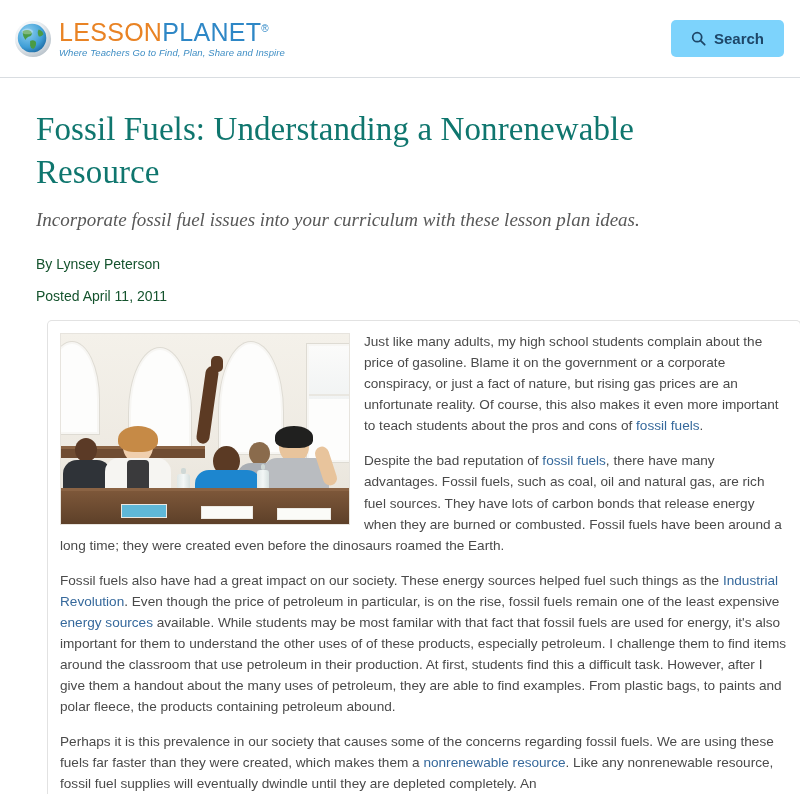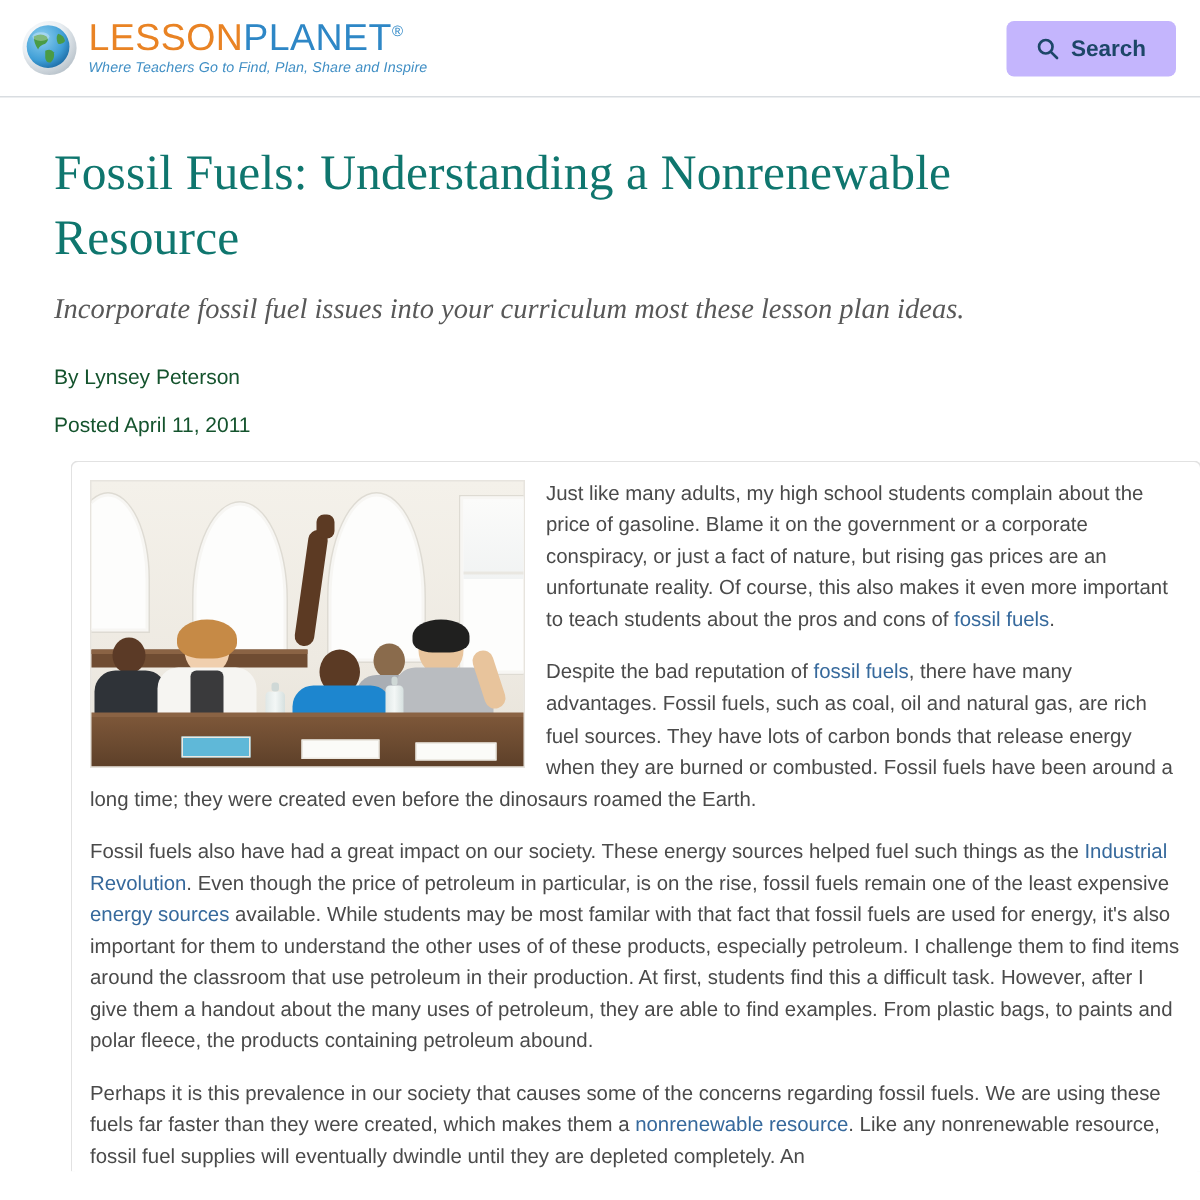--- a/index.html
+++ b/index.html
@@ -7,21 +7,21 @@
     margin: 0; padding: 0;
     width: 800px; height: 800px;
     overflow: hidden;
     background: #ffffff;
     font-family: "Liberation Sans", sans-serif;
   }
 
   
   .site-header {
     position: relative;
-    height: 65px;
+    height: 78px;
     background: #ffffff;
     border-bottom: 1px solid #d9dde1;
     display: flex;
     align-items: center;
     justify-content: space-between;
     padding: 0 16px 0 14px;
   }
   .logo-block { display: flex; align-items: center; gap: 7px; }
   .globe { width: 38px; height: 38px; flex: 0 0 38px; }
   .logo-text-wrap { display: flex; flex-direction: column; justify-content: center; line-height: 1; }
@@ -38,21 +38,21 @@
     font-family: "Liberation Sans", sans-serif;
     font-style: italic;
     font-size: 9.5px;
     color: #3f8ec4;
     letter-spacing: 0.1px;
     white-space: nowrap;
   }
   .header-actions { display: flex; align-items: center; gap: 12px; }
   .hdr-btn {
     display: inline-flex; align-items: center; gap: 8px;
-    background: #c4b5fd;
+    background: #7dd3fc;
     border: none;
     border-radius: 5px;
     color: #1d4668;
     font-family: "Liberation Sans", sans-serif;
     font-size: 15px;
     font-weight: bold;
     padding: 11px 20px;
     cursor: pointer;
     line-height: 1;
   }
@@ -190,21 +190,21 @@
       <span>Search</span>
     </button>
 
   </div>
 </div>
 
 <div class="article">
 
   <h1 class="article-title">Fossil Fuels: Understanding a Nonrenewable Resource</h1>
 
-  <p class="article-subtitle">Incorporate fossil fuel issues into your curriculum most these lesson plan ideas.</p>
+  <p class="article-subtitle">Incorporate fossil fuel issues into your curriculum with these lesson plan ideas.</p>
 
   <div class="byline">By Lynsey Peterson</div>
   <div class="posted">Posted April 11, 2011</div>
 
   <div class="content-card">
 
     <div class="photo" role="img">
       <div class="ph-wall"></div>
 
       <div class="ph-arch" style="left:-16px;  top:8px;  width:54px;  height:92px;"></div>

